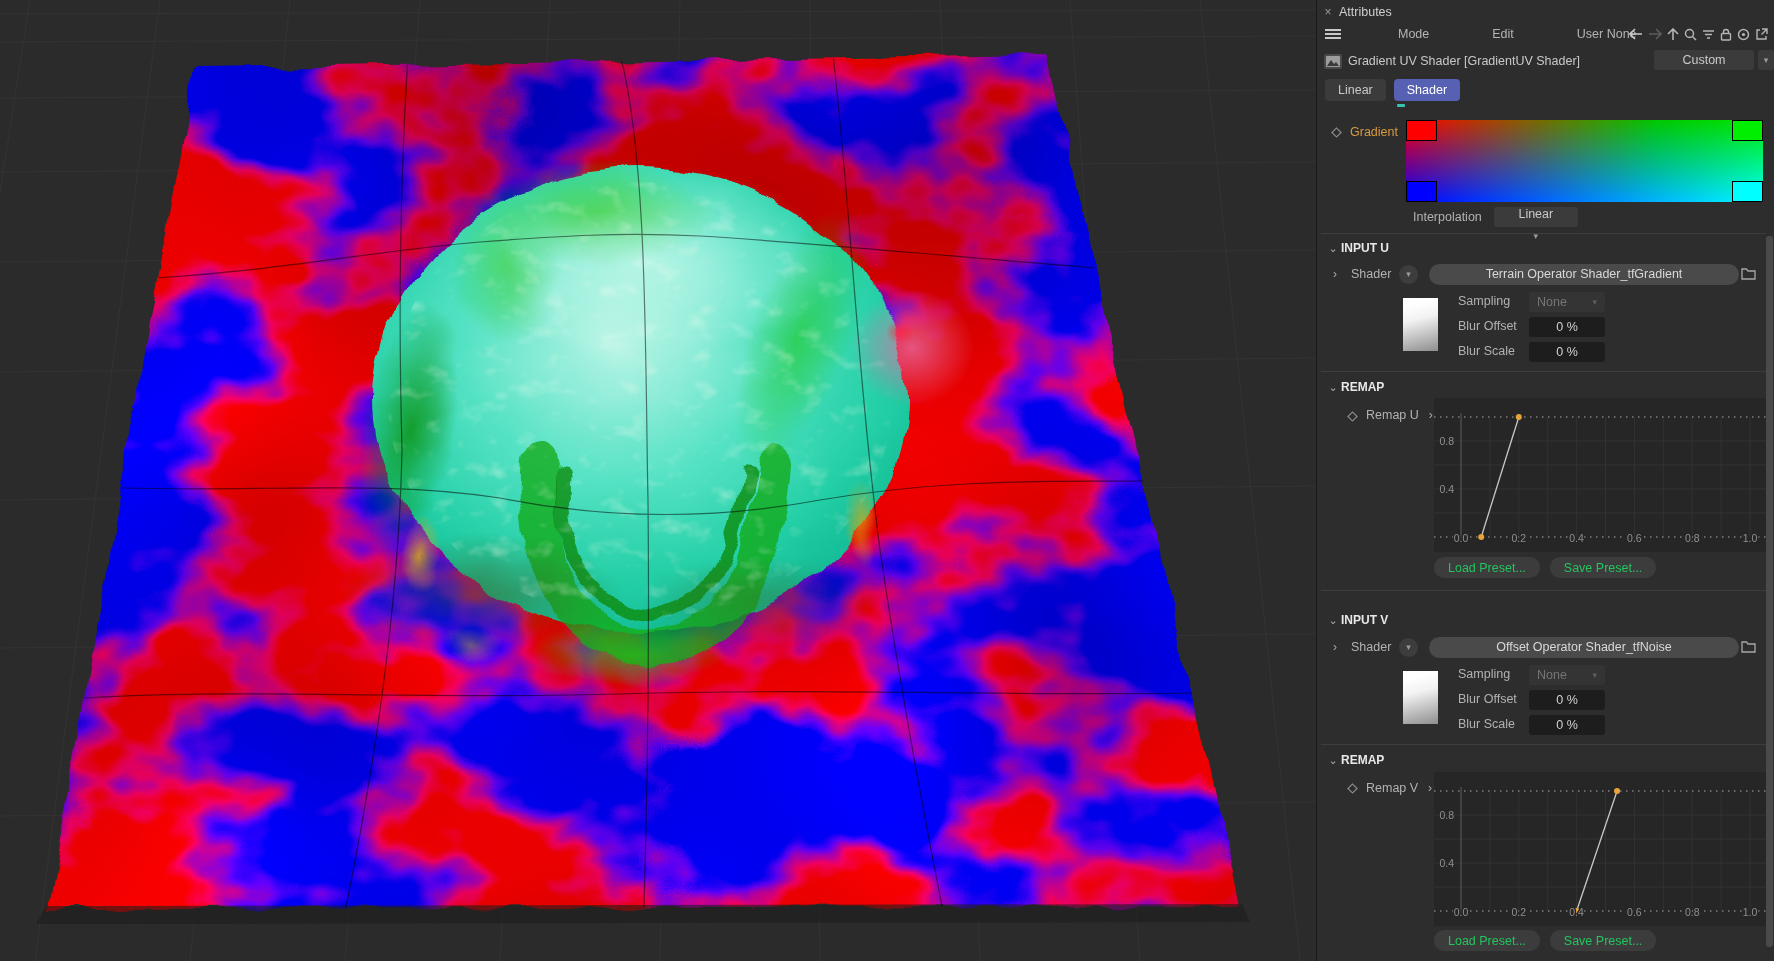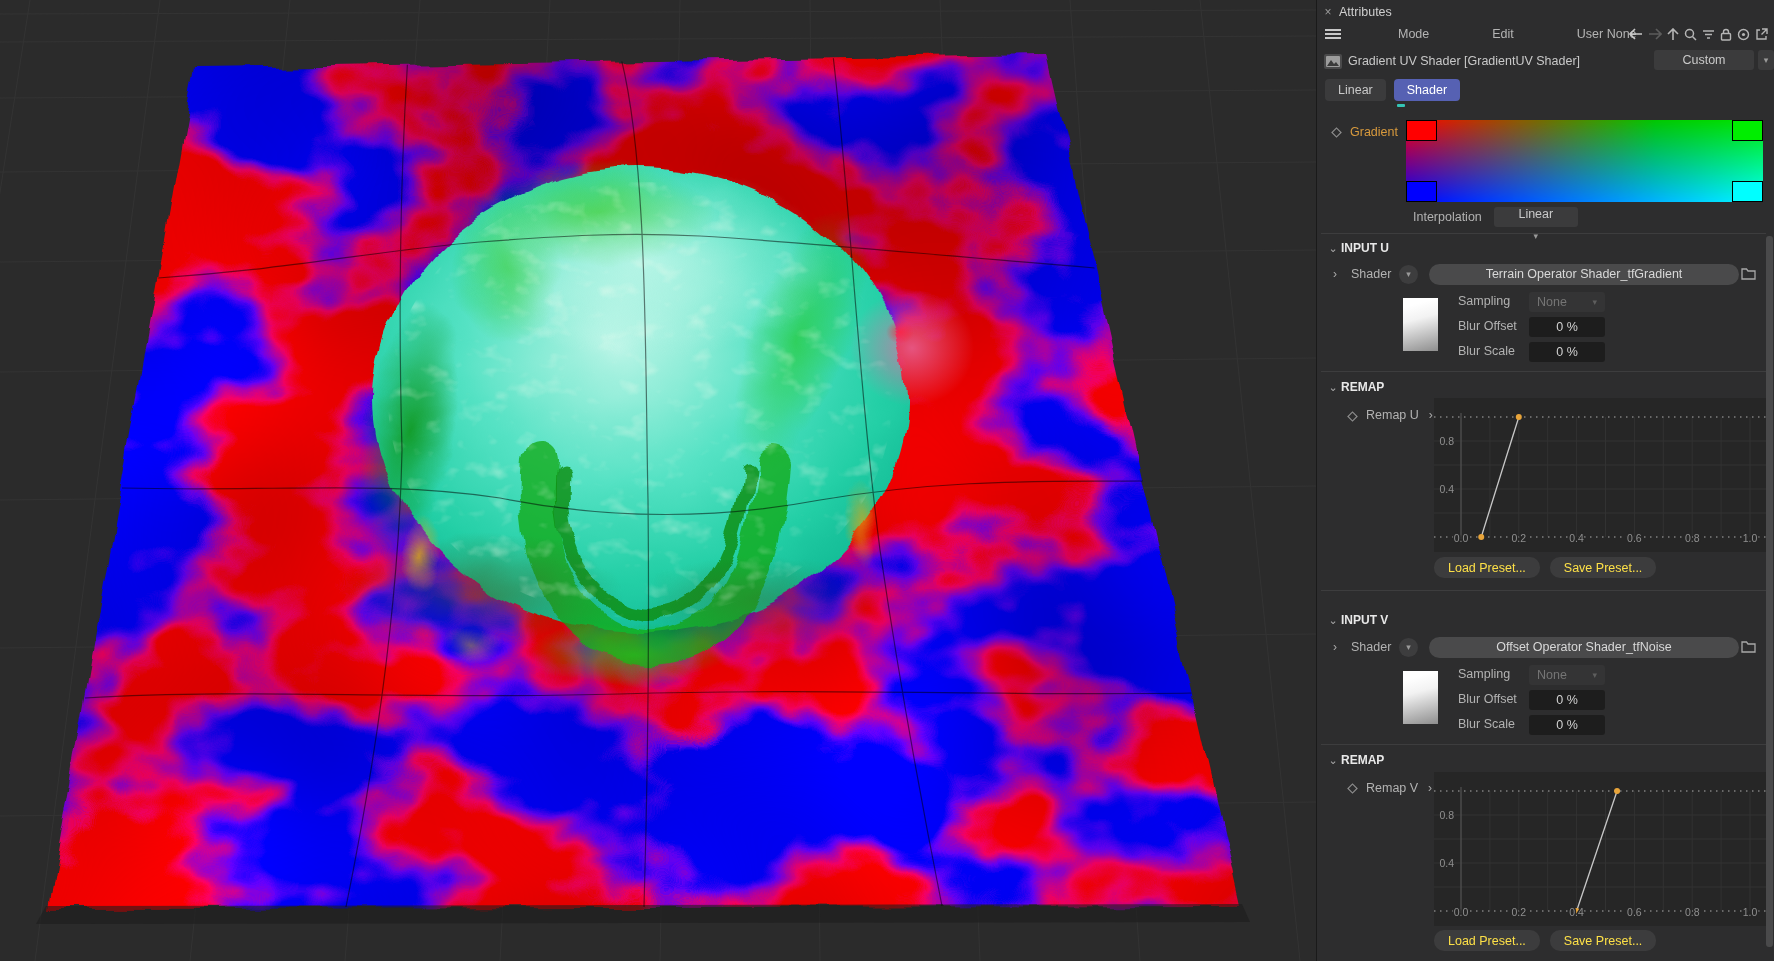--- a/index.html
+++ b/index.html
@@ -85,21 +85,21 @@
   .field { background:#1d1d1d; border-radius:3px; height:20px; width:76px; color:#d2d2d2;
     display:flex; align-items:center; justify-content:center; cursor:text; }
   .thumb { position:absolute; left:86px; width:35px; height:53px;
     background:linear-gradient(165deg,#ffffff 15%,#f2f2f2 40%,#8e8e8e 100%); }
 
   .remap-label { left:0; height:16px; }
   .graph { position:absolute; left:117px; width:337px; height:154px; cursor:crosshair; }
 
   .btn-row { position:absolute; left:117px; height:22px; display:flex; gap:10px; }
   .pbtn { height:21px; padding:8px 14px; background:#3c3c3d; border-radius:10px;
-    color:#fde047; display:flex; align-items:center; cursor:pointer; }
+    color:#22c55e; display:flex; align-items:center; cursor:pointer; }
 
   .scrollbar { position:absolute; right:1px; top:234px; width:7px; bottom:2px; }
   .scroll-thumb { position:absolute; top:2px; width:7px; height:98%; background:#4a4a4b; border-radius:3px; }
 </style>
 </head>
 <body>
 
 <div id="app">
 
   <div id="viewport">

